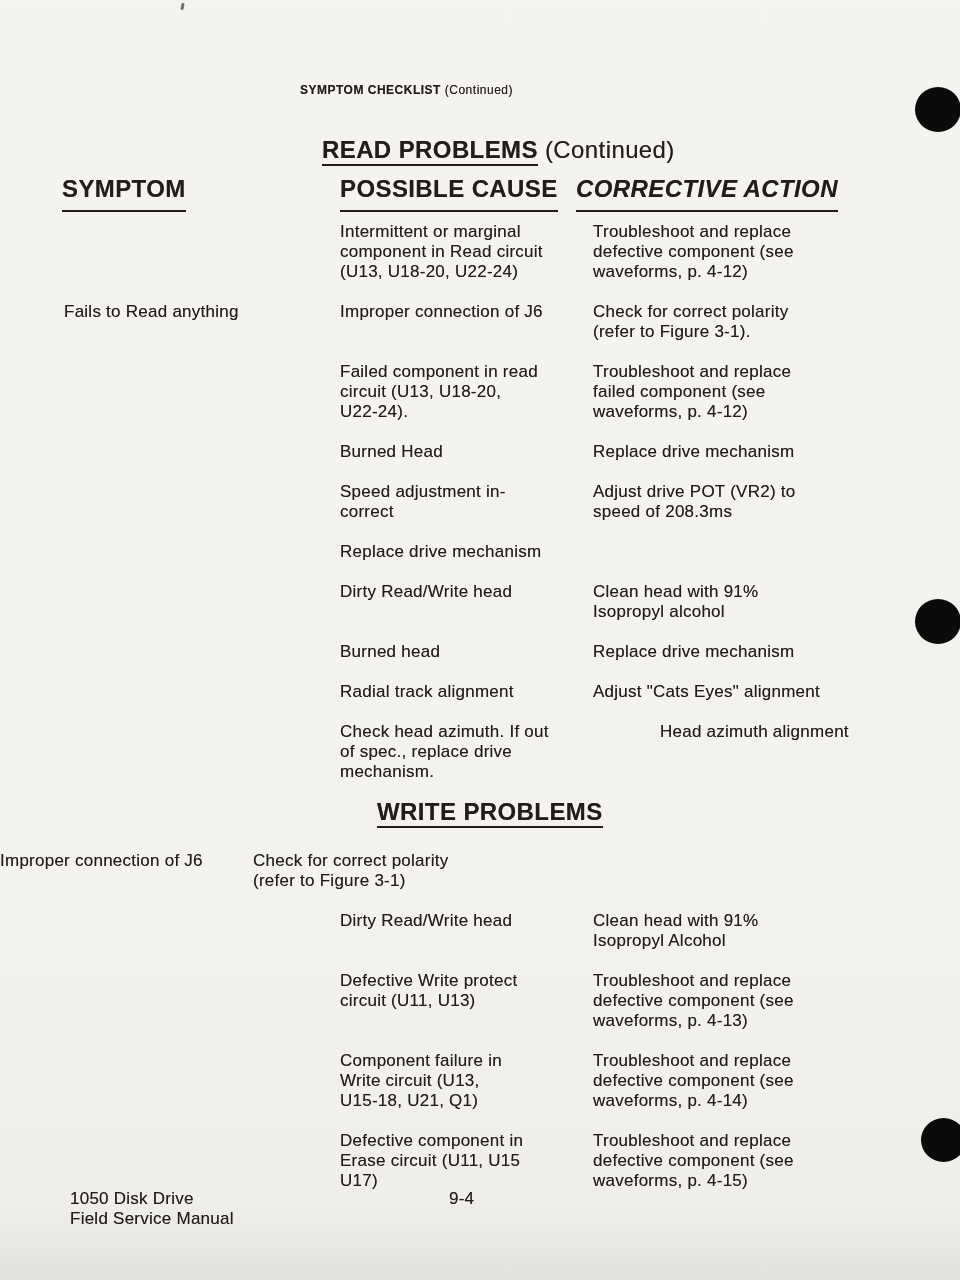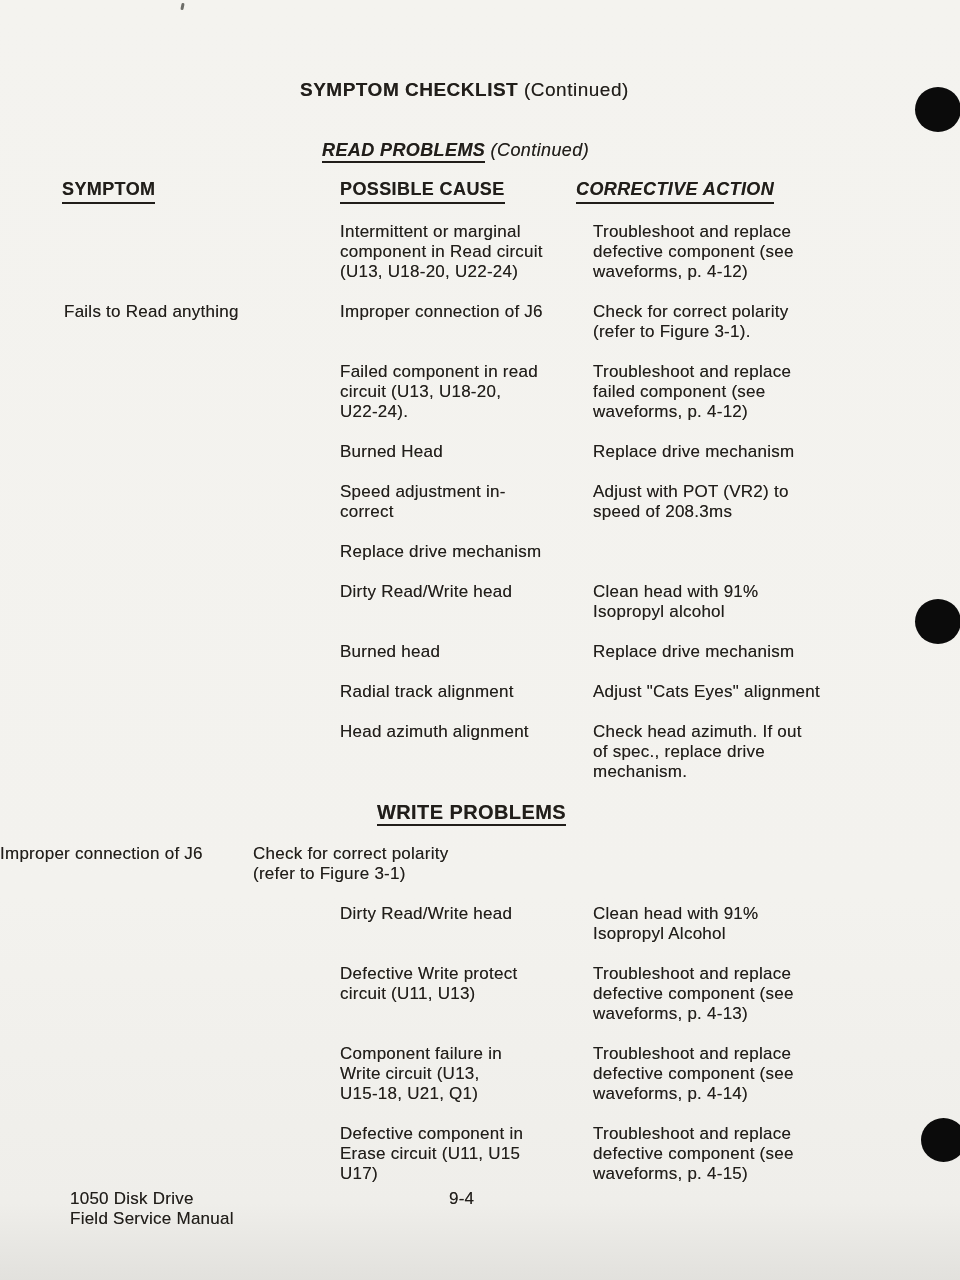--- a/index.html
+++ b/index.html
@@ -10,36 +10,36 @@
   }
   .page{
     position:absolute;inset:0;
     background:linear-gradient(180deg,#f4f3ef 0%,#f3f2ee 70%,#efeeea 94%,#e2e1dd 100%);
     color:#211e1a;
     font-size:17px;line-height:20px;letter-spacing:.25px;
     text-shadow:0 0 .6px rgba(33,30,26,.55);
   }
   .bold{font-weight:700;}
   .u{border-bottom:2px solid #211e1a;padding-bottom:1px;}
-  .doc-title{position:absolute;left:300px;top:80px;font-size:19px;letter-spacing:.5px;}
-  .read-heading{position:absolute;left:322px;top:140px;font-size:18px;letter-spacing:.4px;font-style:italic;}
+  .doc-title{position:absolute;left:300px;top:80px;font-size:12px;letter-spacing:.5px;}
+  .read-heading{position:absolute;left:322px;top:140px;font-size:24px;letter-spacing:.4px;}
   .col-h{
-    position:absolute;top:179px;font-weight:700;font-size:18px;letter-spacing:.4px;
-    border-bottom:2px solid #211e1a;padding-bottom:3px;
+    position:absolute;top:179px;font-weight:700;font-size:24px;letter-spacing:.4px;
+    border-bottom:2px solid #211e1a;padding-bottom:11px;
   }
   .col-h.sym{left:62px;}
   .col-h.cause{left:340px;}
   .col-h.action{left:576px;font-style:italic;}
   #rows{position:absolute;left:0;top:222px;width:880px;}
   .row{display:flex;margin-bottom:20px;}
   .cell{white-space:pre-line;}
   .c-sym{margin-left:64px;width:276px;flex:none;}
   .c-cause{width:253px;flex:none;}
   .c-action{width:320px;flex:none;}
-  .write-heading{margin:0 0 18px 377px;font-size:20px;letter-spacing:.4px;height:24px;}
+  .write-heading{margin:0 0 25px 377px;font-size:24px;letter-spacing:.4px;height:24px;}
   .footer-left{position:absolute;left:70px;top:1189px;}
   .page-num{position:absolute;left:449px;top:1189px;}
   .dot{position:absolute;border-radius:50%;background:#0b0b0b;}
   .d1{left:915px;top:87px;width:46px;height:45px;}
   .d2{left:915px;top:599px;width:46px;height:45px;}
   .d3{left:921px;top:1118px;width:45px;height:44px;}
   .speck{
     position:absolute;left:181px;top:3px;width:3px;height:7px;
     background:#6d6d68;border-radius:2px;transform:rotate(12deg);
   }
@@ -92,21 +92,21 @@
   <div class="row">
     <div class="cell c-sym"></div>
     <div class="cell c-cause">Burned Head</div>
     <div class="cell c-action">Replace drive mechanism</div>
   </div>
 
   <div class="row">
     <div class="cell c-sym"></div>
     <div class="cell c-cause">Speed adjustment in-
 correct</div>
-    <div class="cell c-action">Adjust with POT (VR2) to
+    <div class="cell c-action">Adjust drive POT (VR2) to
 speed of 208.3ms</div>
   </div>
 
   <div class="row">
     <div class="cell c-sym"></div>
     <div class="cell c-action">Replace drive mechanism</div>
   </div>
 
   <div class="row">
     <div class="cell c-sym"></div>
@@ -122,24 +122,24 @@
   </div>
 
   <div class="row">
     <div class="cell c-sym"></div>
     <div class="cell c-cause">Radial track alignment</div>
     <div class="cell c-action">Adjust "Cats Eyes" alignment</div>
   </div>
 
   <div class="row">
     <div class="cell c-sym"></div>
-    <div class="cell c-cause">Head azimuth alignment</div>
     <div class="cell c-action">Check head azimuth. If out
 of spec., replace drive
 mechanism.</div>
+    <div class="cell c-cause">Head azimuth alignment</div>
   </div>
 <div class="write-heading"><span class="bold u">WRITE PROBLEMS</span></div>
   <div class="row">
     <div class="cell c-cause">Improper connection of J6</div>
     <div class="cell c-action">Check for correct polarity
 (refer to Figure 3-1)</div>
   </div>
 
   <div class="row">
     <div class="cell c-sym"></div>

